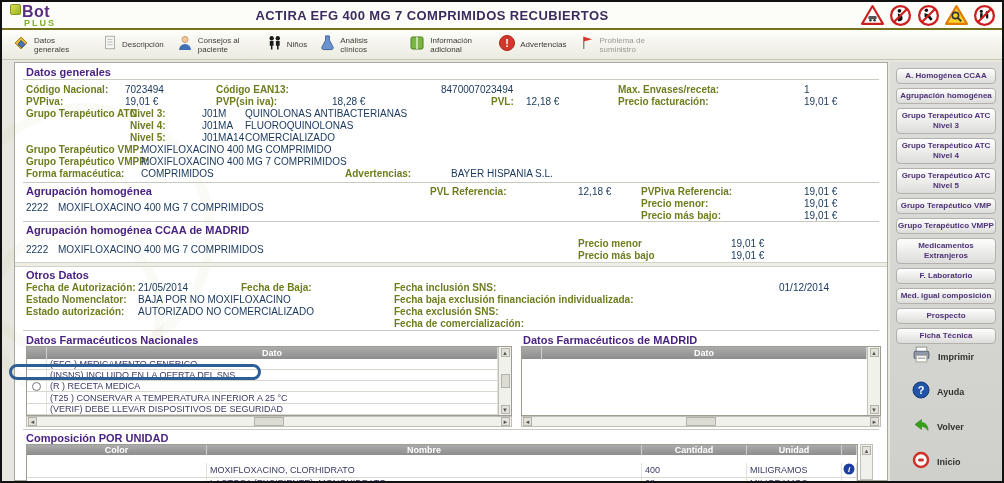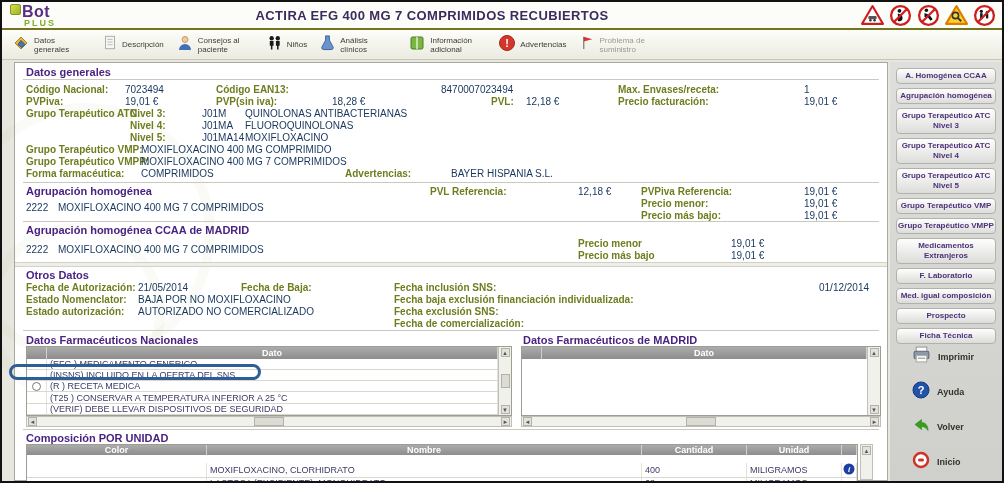--- a/index.html
+++ b/index.html
@@ -198,21 +198,21 @@
 
     <span class="lbl" style="left:11px; top:45px;">Grupo Terapéutico ATC</span>
     <span class="lbl" style="left:115px; top:45px;">Nivel 3:</span>
     <span class="val" style="left:187px; top:45px;">J01M</span>
     <span class="val" style="left:230px; top:45px;">QUINOLONAS ANTIBACTERIANAS</span>
     <span class="lbl" style="left:115px; top:57px;">Nivel 4:</span>
     <span class="val" style="left:187px; top:57px;">J01MA</span>
     <span class="val" style="left:230px; top:57px;">FLUOROQUINOLONAS</span>
     <span class="lbl" style="left:115px; top:69px;">Nivel 5:</span>
     <span class="val" style="left:187px; top:69px;">J01MA14</span>
-    <span class="val" style="left:230px; top:69px;">MOXIFLOXACINO</span>
+    <span class="val" style="left:230px; top:69px;">COMERCIALIZADO</span>
 
     <span class="lbl" style="left:11px; top:81px;">Grupo Terapéutico VMP:</span>
     <span class="val" style="left:126px; top:81px;">MOXIFLOXACINO 400 MG COMPRIMIDO</span>
     <span class="lbl" style="left:11px; top:93px;">Grupo Terapéutico VMPP:</span>
     <span class="val" style="left:126px; top:93px;">MOXIFLOXACINO 400 MG 7 COMPRIMIDOS</span>
     <span class="lbl" style="left:11px; top:105px;">Forma farmacéutica:</span>
     <span class="val" style="left:126px; top:105px;">COMPRIMIDOS</span>
     <span class="lbl" style="left:330px; top:105px;">Advertencias:</span>
     <span class="val" style="left:436px; top:105px;">BAYER HISPANIA S.L.</span>
 
@@ -237,21 +237,21 @@
     <span class="val" style="left:716px; top:187px;">19,01 €</span>
     <span class="val" style="left:11px; top:181px;">2222</span>
     <span class="val" style="left:43px; top:181px;">MOXIFLOXACINO 400 MG 7 COMPRIMIDOS</span>
 
     <div class="band" style="top:199px;"></div>
     <div class="sect-title" style="left:11px; top:206px;">Otros Datos</div>
     <span class="lbl" style="left:11px; top:219px;">Fecha de Autorización:</span>
     <span class="val" style="left:123px; top:219px;">21/05/2014</span>
     <span class="lbl" style="left:226px; top:219px;">Fecha de Baja:</span>
     <span class="lbl" style="left:379px; top:219px;">Fecha inclusión SNS:</span>
-    <span class="val" style="left:764px; top:219px;margin-left:40px;">01/12/2014</span>
+    <span class="val" style="left:764px; top:219px;">01/12/2014</span>
     <span class="lbl" style="left:11px; top:231px;">Estado Nomenclator:</span>
     <span class="val" style="left:123px; top:231px;">BAJA POR NO MOXIFLOXACINO</span>
     <span class="lbl" style="left:379px; top:231px;">Fecha baja exclusión financiación individualizada:</span>
     <span class="lbl" style="left:11px; top:243px;">Estado autorización:</span>
     <span class="val" style="left:123px; top:243px;">AUTORIZADO NO COMERCIALIZADO</span>
     <span class="lbl" style="left:379px; top:243px;">Fecha exclusión SNS:</span>
     <span class="lbl" style="left:379px; top:255px;">Fecha de comercialización:</span>
 
     <div class="rule" style="top:267px;"></div>
     <div class="sect-title" style="left:11px; top:271px;">Datos Farmacéuticos Nacionales</div>

